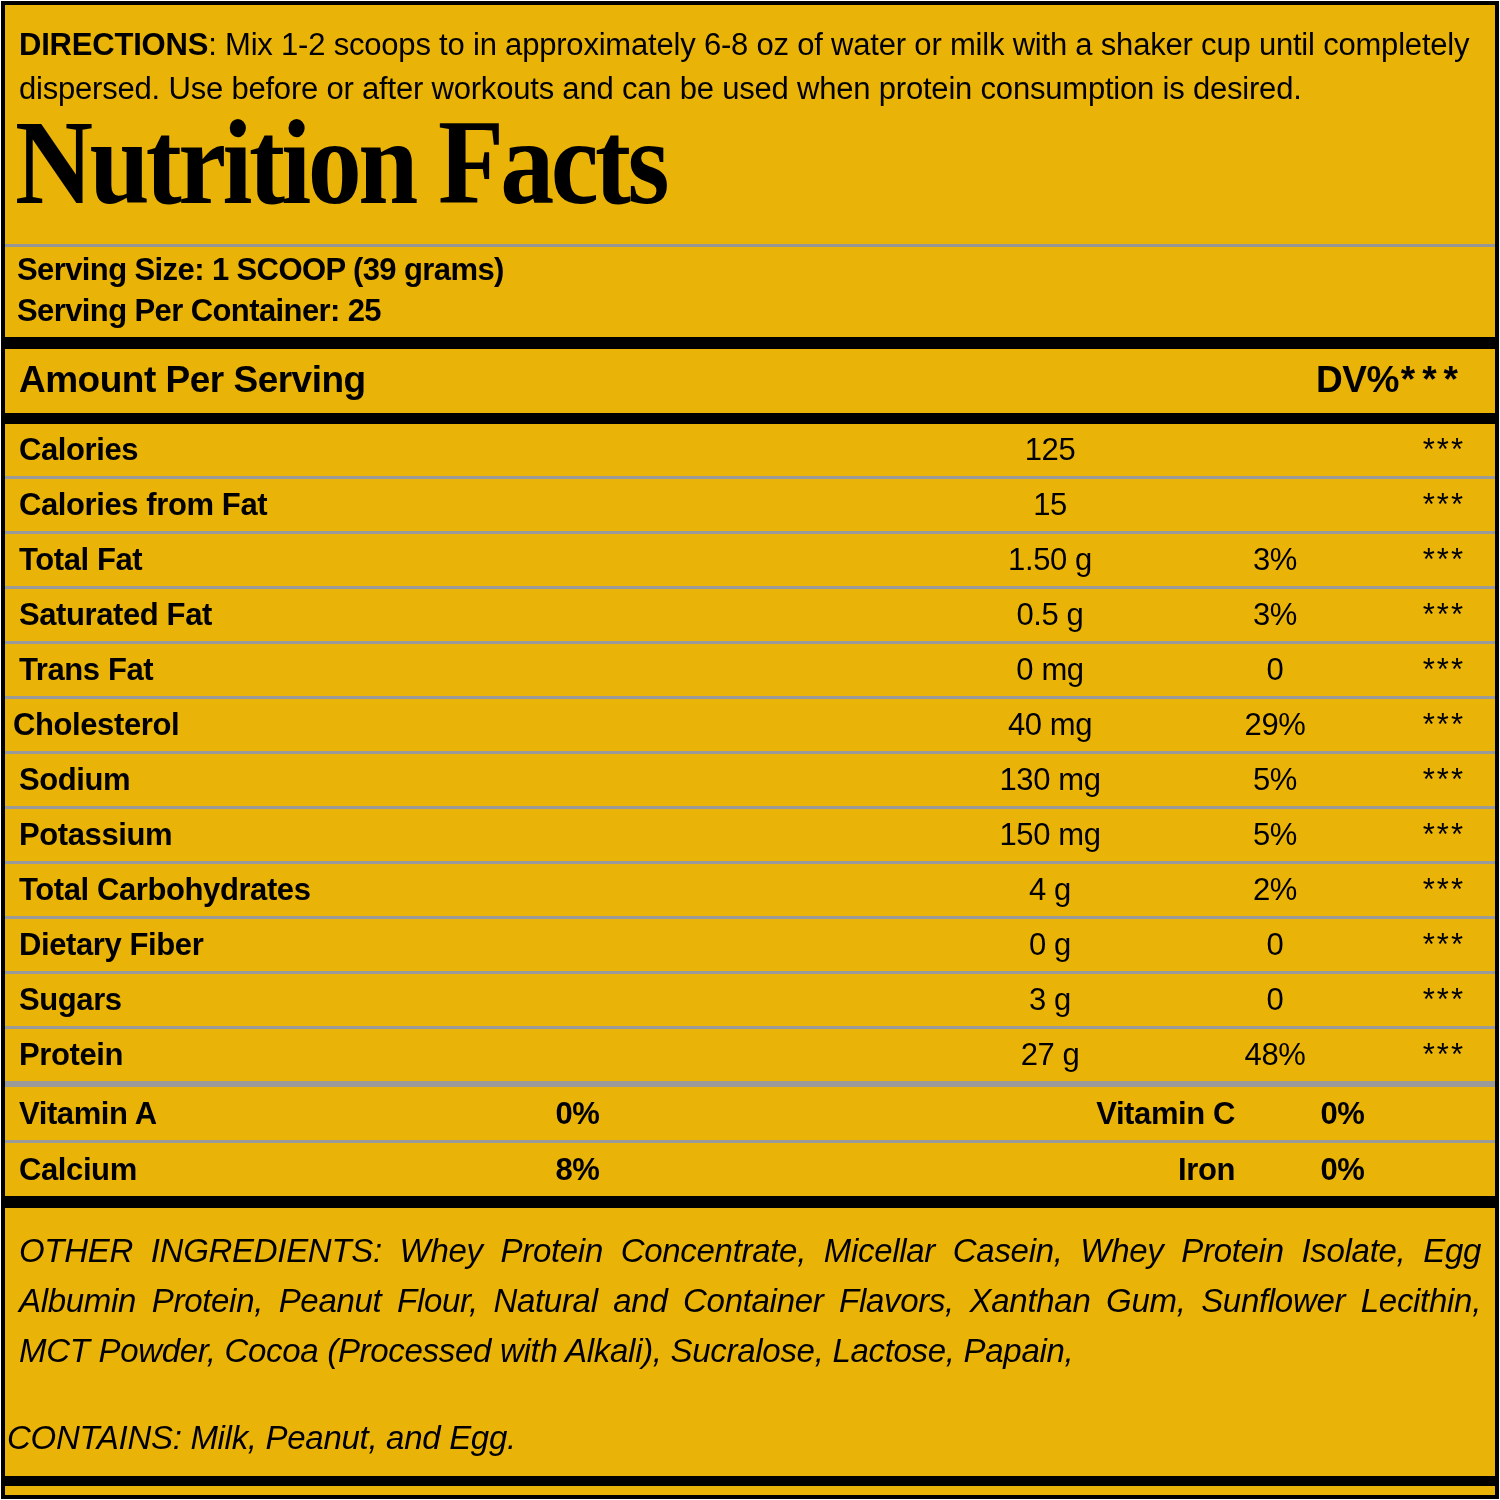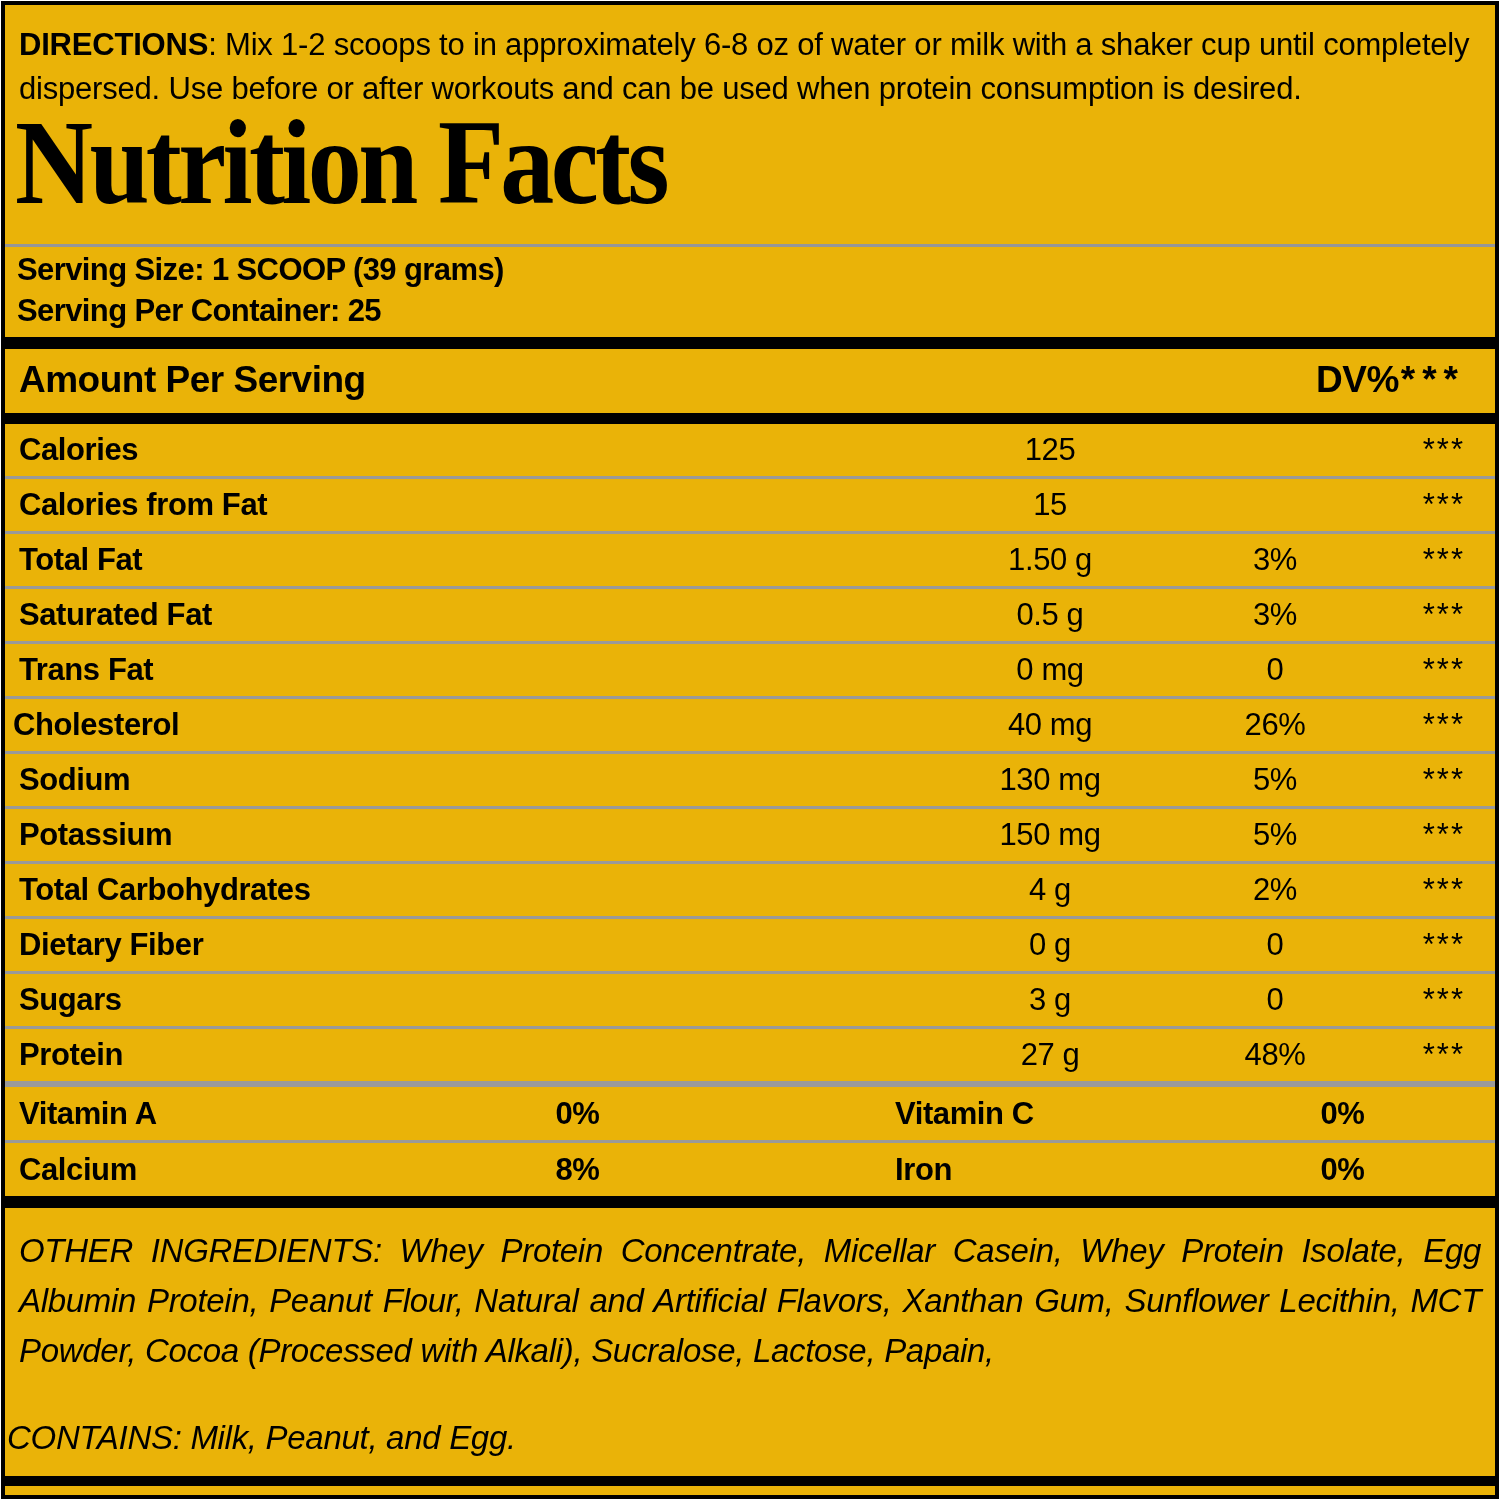--- a/index.html
+++ b/index.html
@@ -67,21 +67,21 @@
   .micro-row {
     display:grid;
     grid-template-columns:465px 215px 550px 215px auto;
     align-items:center;
     height:53px;
     border-top:3px solid #9a9a9a;
     font-size:31px; font-weight:bold; letter-spacing:-0.4px;
   }
   .mi-label1 { padding-left:14px; }
   .mi-val1 { text-align:center; }
-  .mi-label2 { padding-left:210px; }
+  .mi-label2 { padding-left:210px;text-align:right; }
   .mi-val2 { text-align:center; }
   
   .ingredients {
     font-style:italic; font-size:33px; line-height:50px;
     text-align:justify; letter-spacing:-0.3px;
     padding:18px 14px 0 14px;
   }
   .contains {
     font-style:italic; font-size:33px; line-height:40px;
     letter-spacing:-0.3px;
@@ -147,21 +147,21 @@
     </div>
     <div class="nutrient-row">
       <span class="nr-label">Trans Fat</span>
       <span class="nr-amount">0 mg</span>
       <span class="nr-dv">0</span>
       <span class="nr-stars">***</span>
     </div>
     <div class="nutrient-row">
       <span class="nr-label indent">Cholesterol</span>
       <span class="nr-amount">40 mg</span>
-      <span class="nr-dv">26%</span>
+      <span class="nr-dv">29%</span>
       <span class="nr-stars">***</span>
     </div>
     <div class="nutrient-row">
       <span class="nr-label">Sodium</span>
       <span class="nr-amount">130 mg</span>
       <span class="nr-dv">5%</span>
       <span class="nr-stars">***</span>
     </div>
     <div class="nutrient-row">
       <span class="nr-label">Potassium</span>
@@ -205,21 +205,21 @@
       <span class="mi-label1">Calcium</span>
       <span class="mi-val1">8%</span>
       <span class="mi-label2">Iron</span>
       <span class="mi-val2">0%</span>
       <span></span>
     </div>
   </div>
 
   <div class="bar bar-3"></div>
 
-  <div class="ingredients">OTHER INGREDIENTS: Whey Protein Concentrate, Micellar Casein, Whey Protein Isolate, Egg Albumin Protein, Peanut Flour, Natural and Artificial Flavors, Xanthan Gum, Sunflower Lecithin, MCT Powder, Cocoa (Processed with Alkali), Sucralose, Lactose, Papain,</div>
+  <div class="ingredients">OTHER INGREDIENTS: Whey Protein Concentrate, Micellar Casein, Whey Protein Isolate, Egg Albumin Protein, Peanut Flour, Natural and Container Flavors, Xanthan Gum, Sunflower Lecithin, MCT Powder, Cocoa (Processed with Alkali), Sucralose, Lactose, Papain,</div>
 
   <div class="contains">CONTAINS: Milk, Peanut, and Egg.</div>
 
   <div class="bar bar-4"></div>
 
   <div class="footnotes">
     
     
   </div>
 

